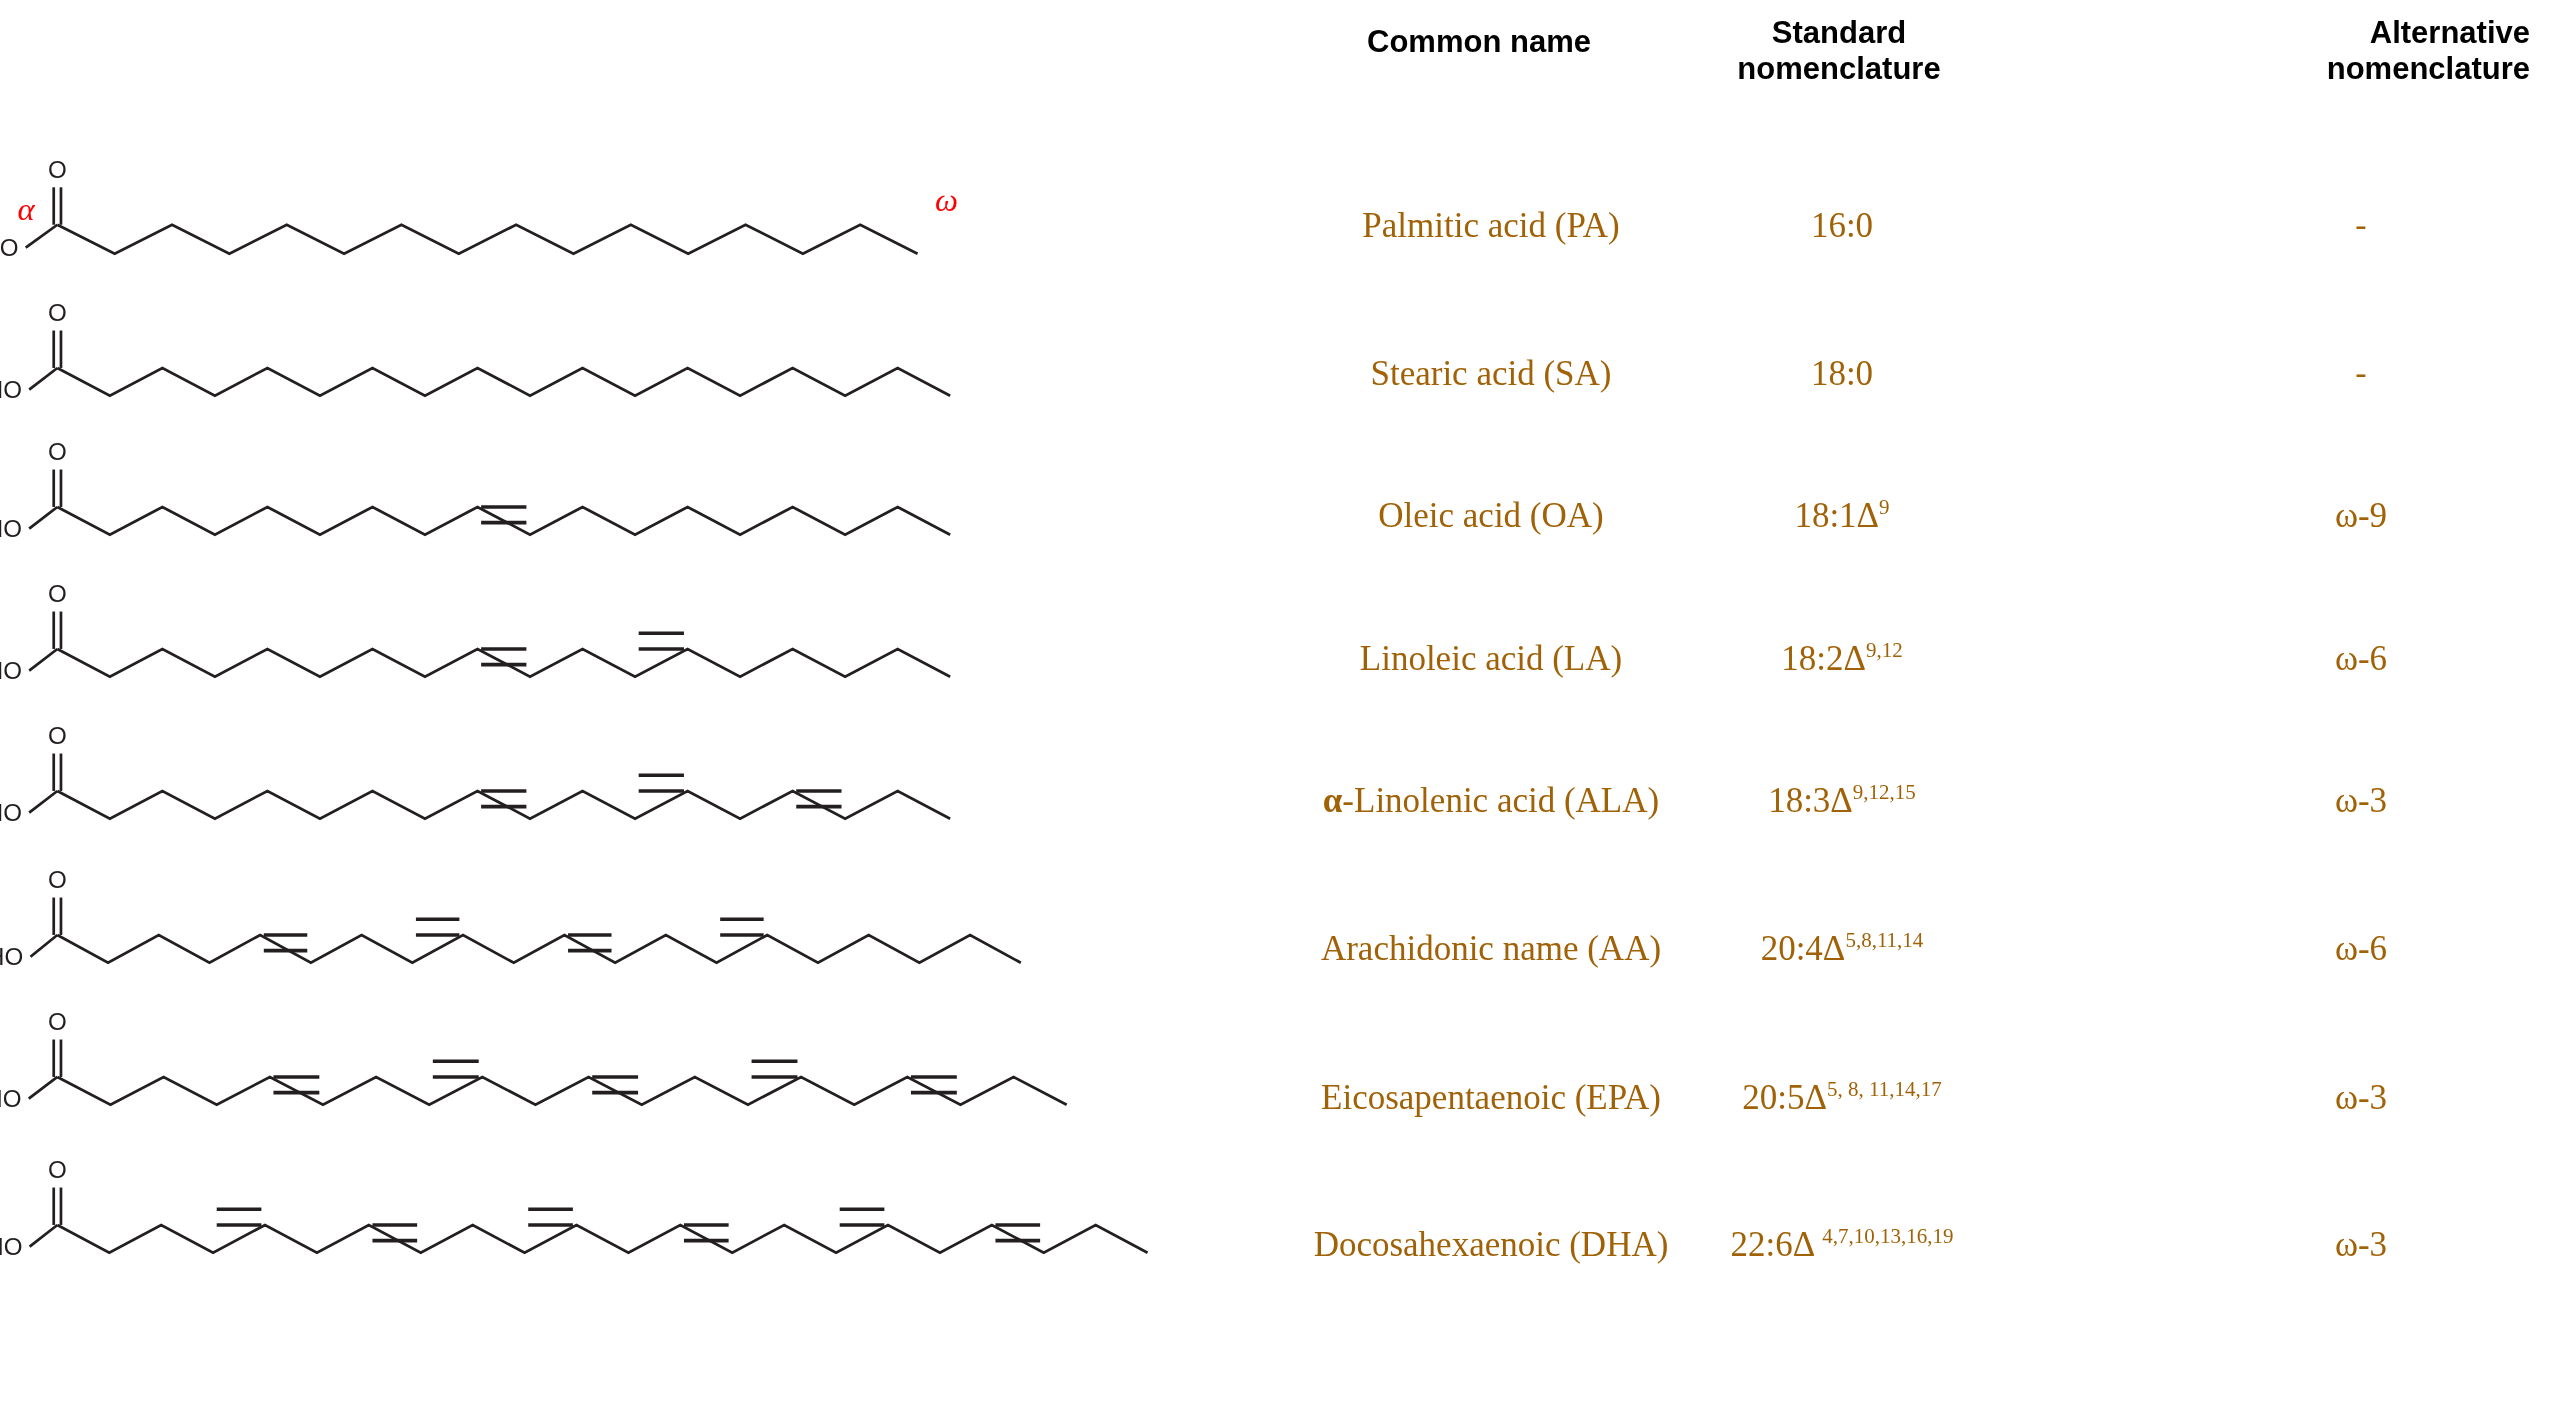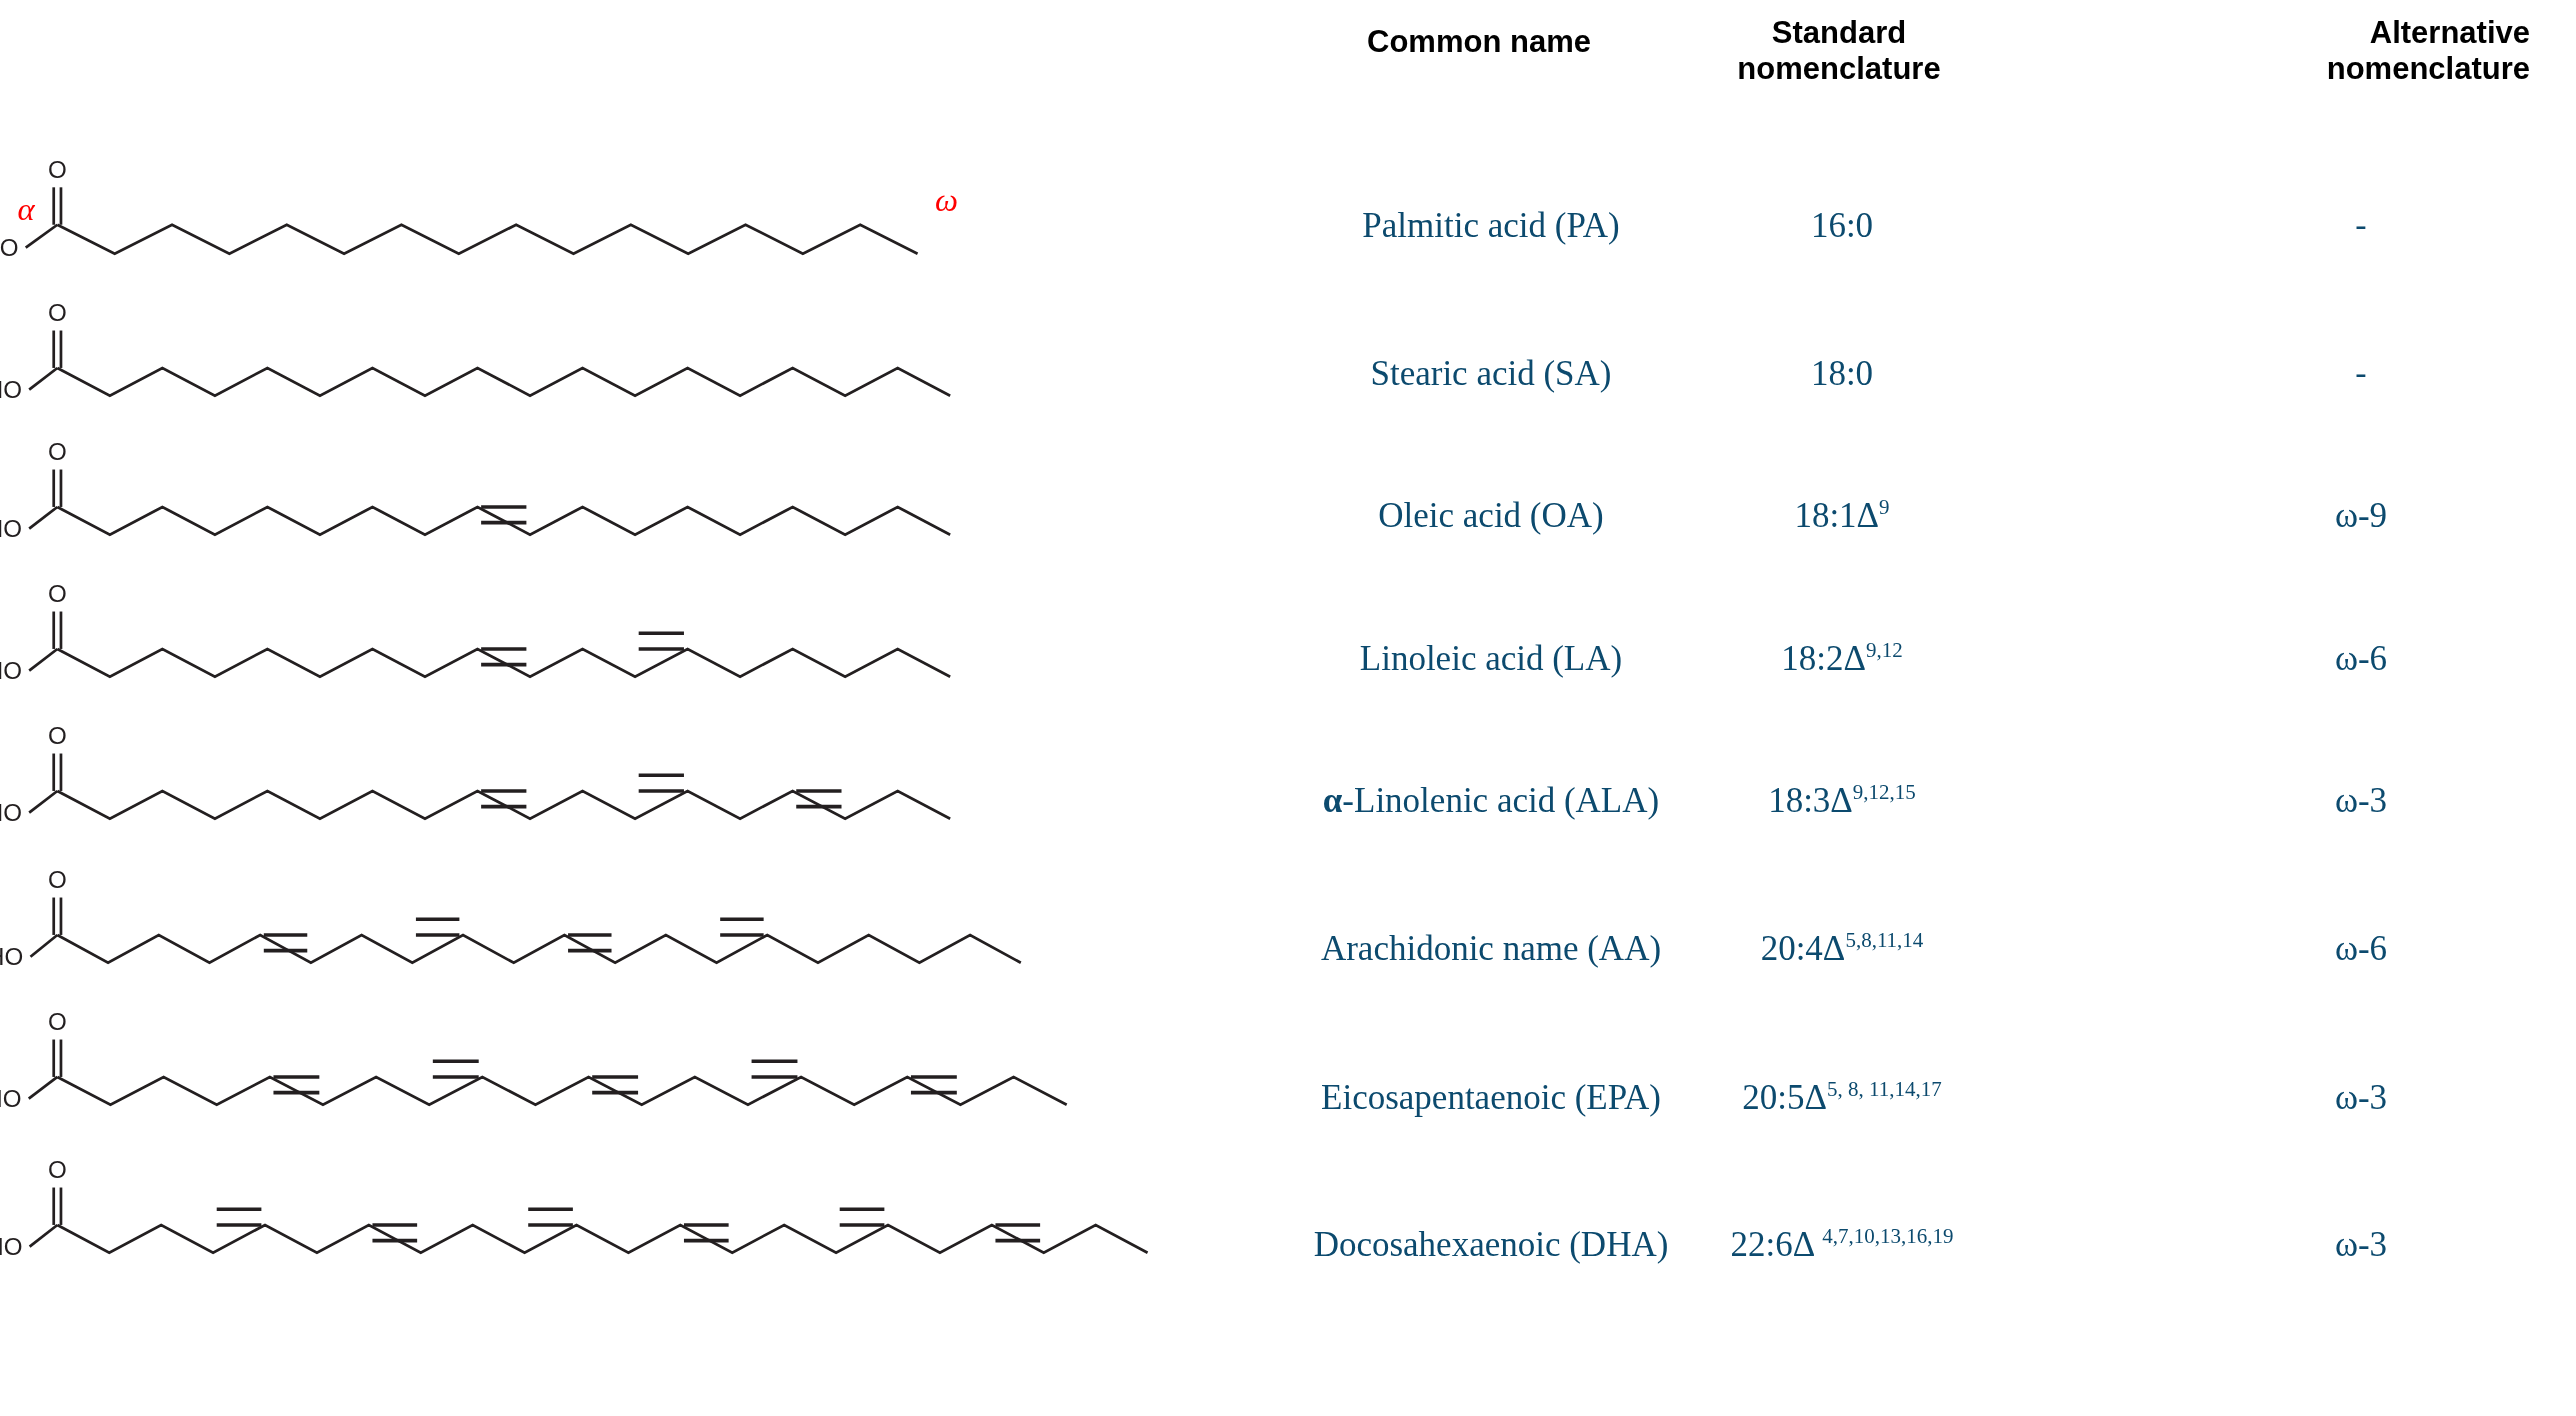--- a/index.html
+++ b/index.html
@@ -83,21 +83,21 @@
   }
 
   .trow {
     position: absolute;
     left: 0;
     width: 1278px;
     height: 72px;
   }
   .cell {
     position: absolute;
-    color: #0c4a6e;
+    color: #a16207;
     font-family: "Liberation Serif", serif;
     font-size: 35px;
     line-height: 1;
     white-space: nowrap;
   }
   .cell-name {
     left: 0px;
     width: 386px;
     text-align: center;
   }

